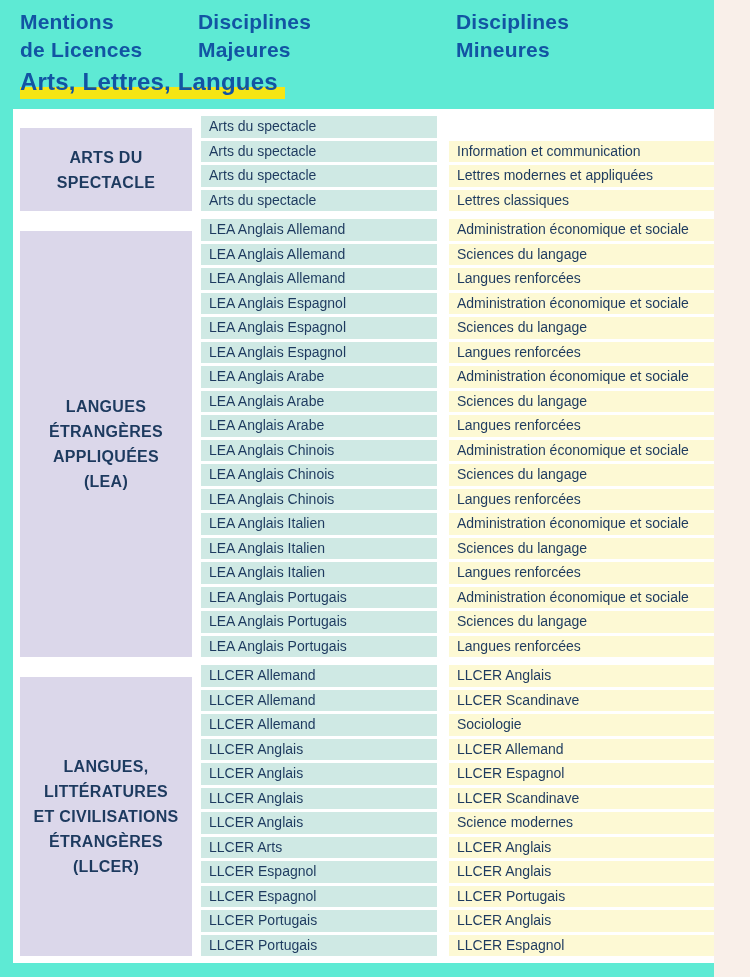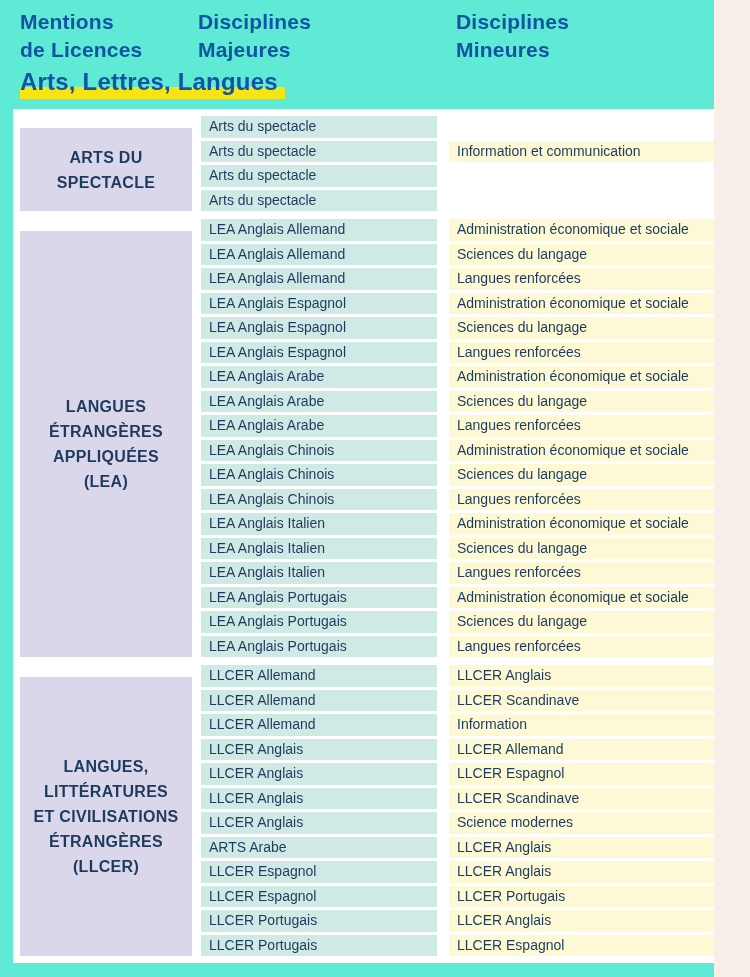--- a/index.html
+++ b/index.html
@@ -131,23 +131,25 @@
         <div class="rows">
           <div class="row">
             <div class="cell major">Arts du spectacle</div>
           </div>
           <div class="row">
             <div class="cell major">Arts du spectacle</div>
             <div class="cell minor">Information et communication</div>
           </div>
           <div class="row">
             <div class="cell major">Arts du spectacle</div>
-          </div>
-          <div class="row">
-            <div class="cell major">Arts du spectacle</div>
+            <div class="cell minor">Lettres modernes et appliquées</div>
+          </div>
+          <div class="row">
+            <div class="cell major">Arts du spectacle</div>
+            <div class="cell minor">Lettres classiques</div>
           </div>
         </div>
       </div>
       <div class="section">
         <div class="section-label">LANGUES
 ÉTRANGÈRES
 APPLIQUÉES
 (LEA)</div>
         <div class="rows">
           <div class="row">
@@ -234,40 +236,40 @@
           <div class="row">
             <div class="cell major">LLCER Allemand</div>
             <div class="cell minor">LLCER Anglais</div>
           </div>
           <div class="row">
             <div class="cell major">LLCER Allemand</div>
             <div class="cell minor">LLCER Scandinave</div>
           </div>
           <div class="row">
             <div class="cell major">LLCER Allemand</div>
-            <div class="cell minor">Information</div>
+            <div class="cell minor">Sociologie</div>
           </div>
           <div class="row">
             <div class="cell major">LLCER Anglais</div>
             <div class="cell minor">LLCER Allemand</div>
           </div>
           <div class="row">
             <div class="cell major">LLCER Anglais</div>
             <div class="cell minor">LLCER Espagnol</div>
           </div>
           <div class="row">
             <div class="cell major">LLCER Anglais</div>
             <div class="cell minor">LLCER Scandinave</div>
           </div>
           <div class="row">
             <div class="cell major">LLCER Anglais</div>
             <div class="cell minor">Science modernes</div>
           </div>
           <div class="row">
-            <div class="cell major">ARTS Arabe</div>
+            <div class="cell major">LLCER Arts</div>
             <div class="cell minor">LLCER Anglais</div>
           </div>
           <div class="row">
             <div class="cell major">LLCER Espagnol</div>
             <div class="cell minor">LLCER Anglais</div>
           </div>
           <div class="row">
             <div class="cell major">LLCER Espagnol</div>
             <div class="cell minor">LLCER Portugais</div>
           </div>

